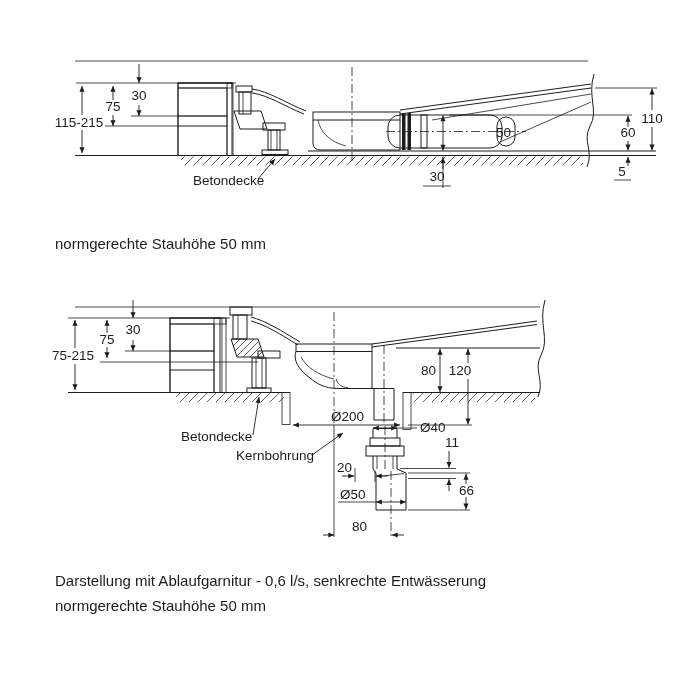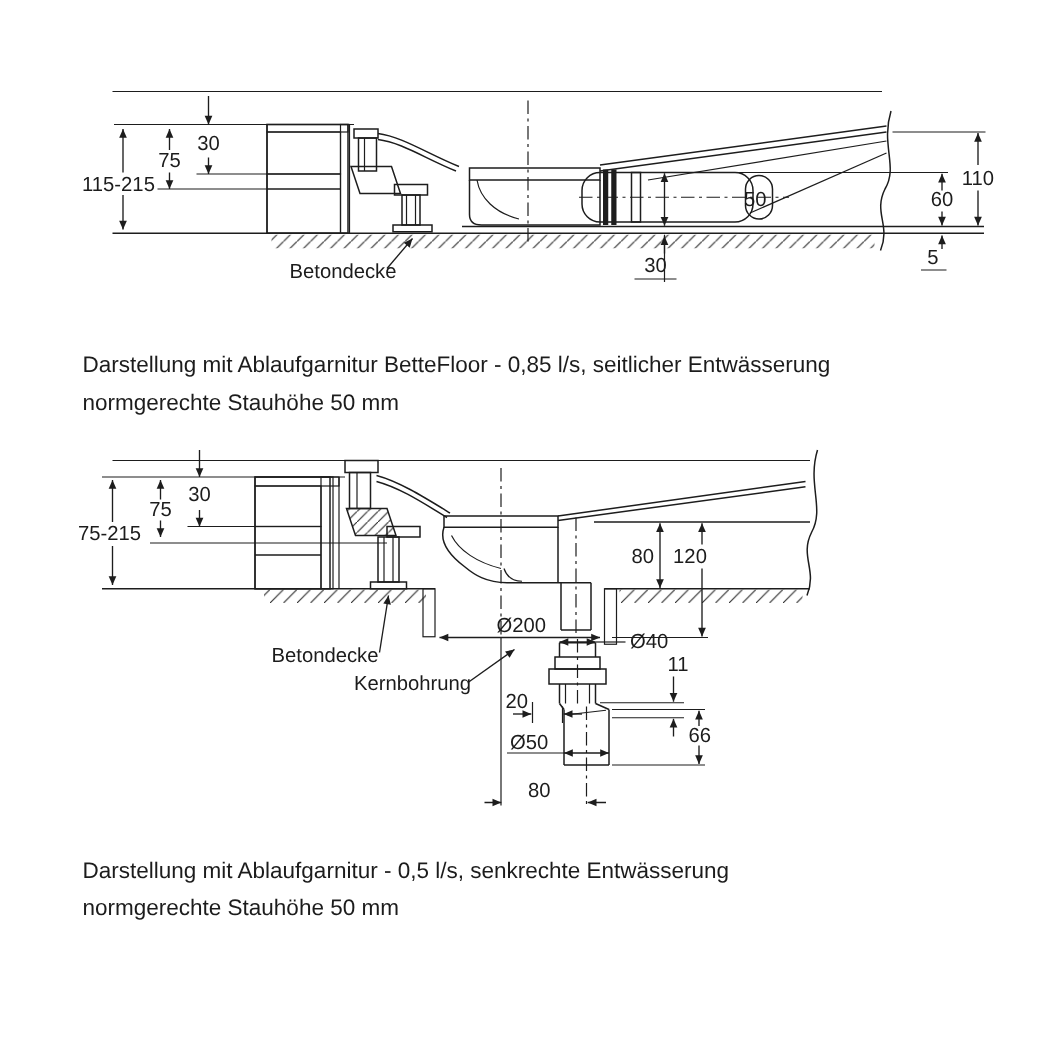--- a/index.html
+++ b/index.html
@@ -139,21 +139,20 @@
     <line class="thin" x1="614" y1="127" x2="631" y2="127"></line>
   </g>
 
   <g>
     <text x="193" y="132">Betondecke</text>
     <line class="dim" x1="258" y1="126" x2="275" y2="106" marker-end="url(#arr)"></line>
   </g>
 </svg>
 
 <div class="cap" id="cap1">
-  <div>Darstellung mit Ablaufgarnitur BetteFloor - 0,85 l/s, seitlicher Entwässerung</div>
   <div>normgerechte Stauhöhe 50 mm</div>
 </div>
 
 <svg id="svg2" width="700" height="270" viewBox="0 0 700 270">
 
   <g>
     <line class="thin" x1="75" y1="22" x2="540" y2="22"></line>
     <line class="thin" x1="68" y1="33" x2="230" y2="33"></line>
     <line class="thin" x1="125" y1="66" x2="170" y2="66"></line>
     <line class="thin" x1="100" y1="77" x2="258" y2="77"></line>
@@ -294,17 +293,17 @@
     <line class="dim" x1="388" y1="191" x2="375.8" y2="191" marker-end="url(#arr)"></line>
     <text x="337" y="187">20</text>
 
     <line class="dim" x1="323" y1="250" x2="334.2" y2="250" marker-end="url(#arr)"></line>
     <line class="dim" x1="404" y1="250" x2="391.8" y2="250" marker-end="url(#arr)"></line>
     <text x="352" y="246">80</text>
   </g>
 </svg>
 
 <div class="cap" id="cap2">
-  <div>Darstellung mit Ablaufgarnitur - 0,5 l/s, senkrechte Entwässerung</div>
+  <div>Darstellung mit Ablaufgarnitur - 0,6 l/s, senkrechte Entwässerung</div>
   <div>normgerechte Stauhöhe 50 mm</div>
 </div>
 
 </div>
 
 </body></html>

